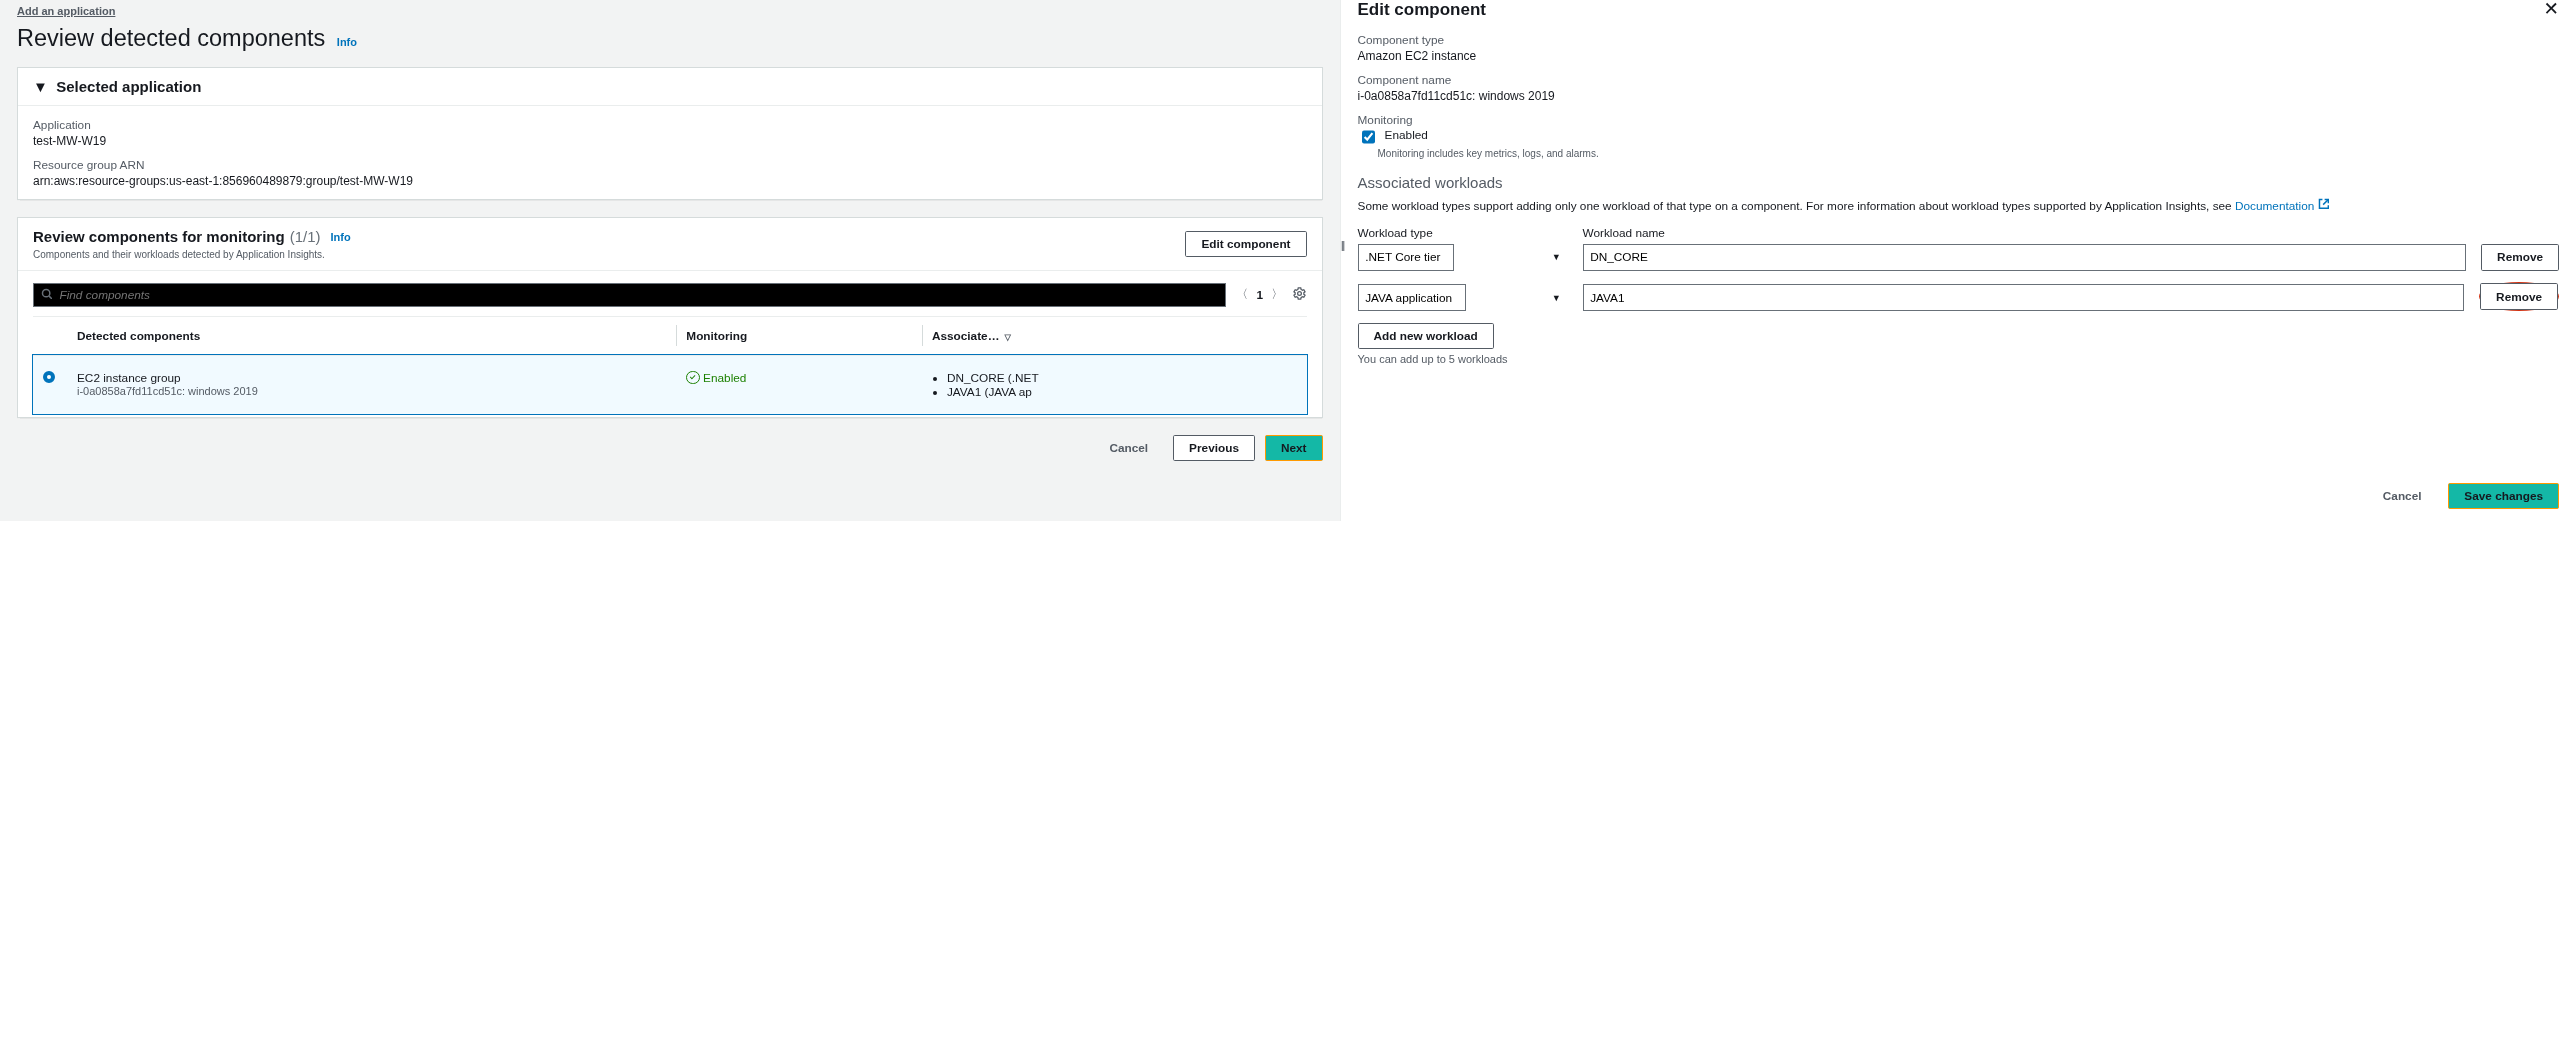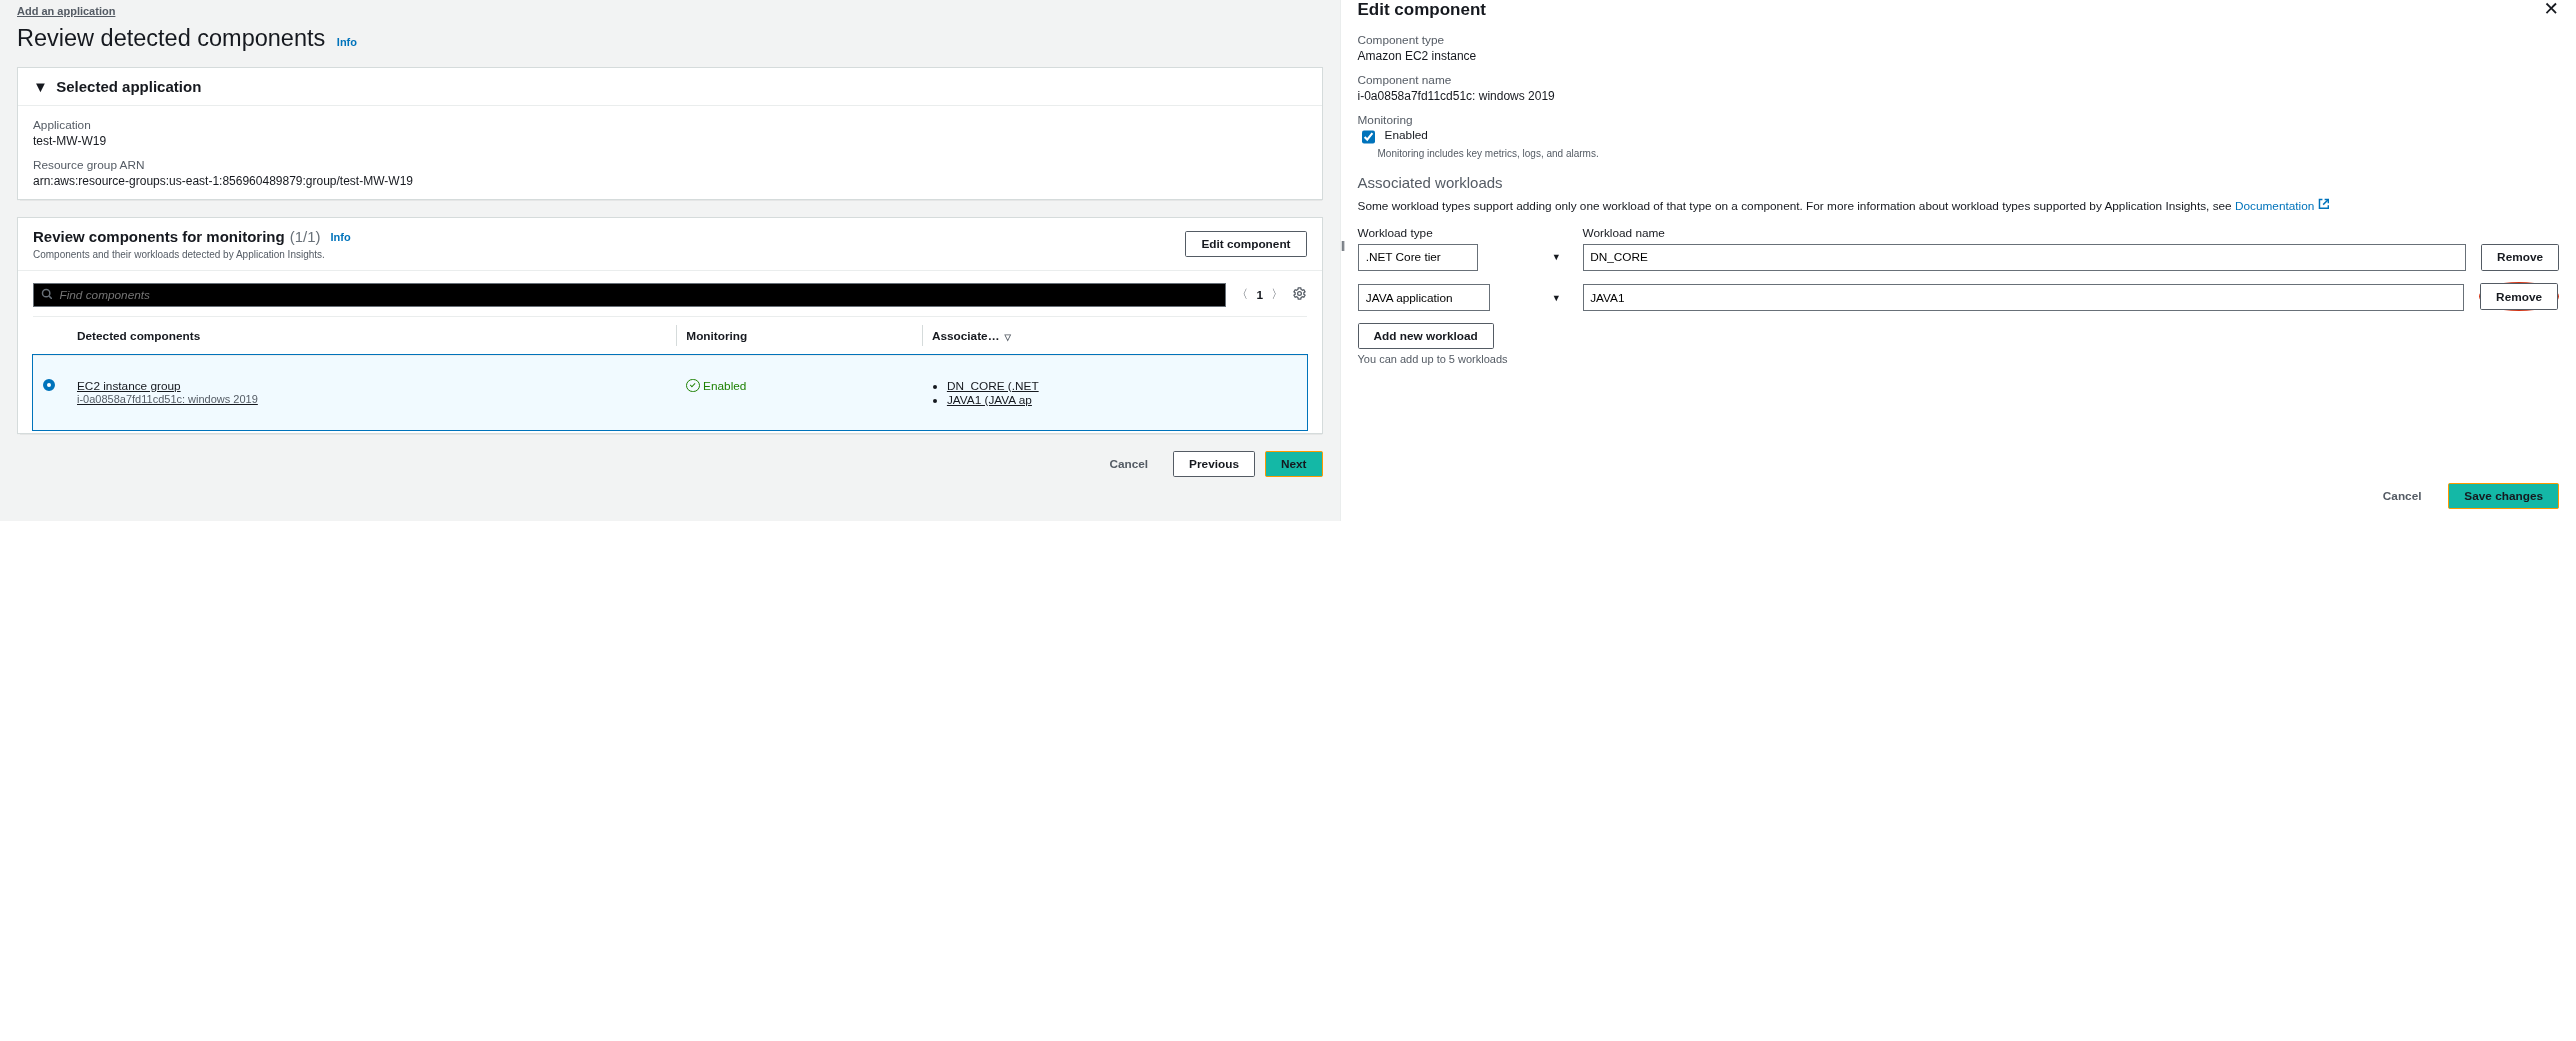--- a/index.html
+++ b/index.html
@@ -25,21 +25,21 @@
   .btn.link { border:none; background:none; color:#545b64; }
   .toolbar-row { display:flex; align-items:center; gap:10px; margin-top:8.4px; }
   .search-box { flex:1; display:flex; align-items:center; border:0.8px solid #687078; padding:3.4px 6.7px; background:#000000; }
   .search-box input { border:none; outline:none; flex:1; font-style:italic; font-size:11.8px; color:#687078; background:transparent; }
   .pager { display:flex; align-items:center; gap:8.4px; color:#687078; }
   .pager .num { color:#16191f; font-weight:700; }
   .gear, .chevron { color:#545b64; }
   table.components { width:100%; border-collapse:collapse; margin-top:8.4px; }
   table.components th { text-align:left; font-weight:700; color:#16191f; padding:12px 10px; border-top:0.8px solid #eaeded; border-bottom:0.8px solid #eaeded; font-size:11.8px; position:relative; }
   table.components th .divider { position:absolute; left:0; top:8.4px; bottom:8.4px; width:0.8px; background:#d5dbdb; }
-  table.components td { padding:23px 10px; font-size:11.8px; vertical-align:top;text-decoration:underline; }
+  table.components td { padding:15px 10px; font-size:11.8px; vertical-align:top; }
   .row-selected { background:#f1faff; outline:0.8px solid #0073bb; }
   .radio-dot { width:11.8px; height:11.8px; border:4.2px solid #0073bb; border-radius:50%; background:#fff; display:inline-block; }
   .sub-row { color:#545b64; font-size:11px; }
   .enabled-chip { color:#1d8102; display:inline-flex; align-items:center; gap:3.4px; }
   .check-circle { width:13.4px; height:13.4px; border:1.7px solid #1d8102; border-radius:50%; position:relative; display:inline-block; }
   .check-circle::after { content:""; position:absolute; left:2.5px; top:3.4px; width:4.2px; height:1.7px; border-left:1.7px solid #1d8102; border-bottom:1.7px solid #1d8102; transform:rotate(-45deg); }
   ul.assoc { margin:0; padding-left:15px; }
   ul.assoc li { font-size:11.8px; }
   .wizard-footer { display:flex; justify-content:flex-end; gap:10px; margin-top:11.8px; }
   
@@ -49,21 +49,21 @@
   .section-title { font-size:15px; font-weight:400; color:#545b64; margin:15px 0 6.7px 0; }
   .help-text { font-size:11.8px; color:#16191f; line-height:1.4; margin-bottom:11.8px; }
   .doc-link { color:#0073bb; }
   .ext-icon { color:#0073bb; }
   .workload-row { display:flex; gap:15px; align-items:flex-end; margin-bottom:11.8px; }
   .wl-col { display:flex; flex-direction:column; }
   .wl-col.type { flex:0 0 210px; }
   .wl-col.name { flex:1; }
   .wl-label { font-size:11.8px; color:#16191f; margin-bottom:3.4px; }
   select.wl-select, input.wl-input { height:27px; border:0.8px solid #687078; padding:3.4px 6.7px; font-size:11.8px; background:#fff; }
-  select.wl-select { appearance:none; -webkit-appearance:none; background-image: none; padding-right:36px; position:relative;text-align:center; }
+  select.wl-select { appearance:none; -webkit-appearance:none; background-image: none; padding-right:12px; position:relative; }
   .select-wrap { position:relative; }
   .select-wrap .caret { position:absolute; right:6.7px; top:50%; transform:translateY(-50%); pointer-events:none; font-size:9.2px; color:#16191f; }
   .remove-btn { height:27px; }
   .ellipse { border:1.7px solid #d13212; border-radius:50% / 50%; padding:0; display:inline-flex; }
   .ellipse .btn { border:0.8px solid #545b64; }
   .checkbox-row { display:flex; align-items:flex-start; gap:6.7px; }
   .checkbox-row input[type=checkbox]{ width:13.4px; height:13.4px; accent-color:#0073bb; margin-top:1.7px;}
   .mon-sub { color:#545b64; font-size:10px; margin-left:20px; margin-top:1.7px; }
   .note { color:#545b64; font-size:11px; margin-top:3.4px; }
   .right-footer { position:absolute; bottom:11.8px; right:17px; display:flex; gap:11.8px; align-items:center; }

